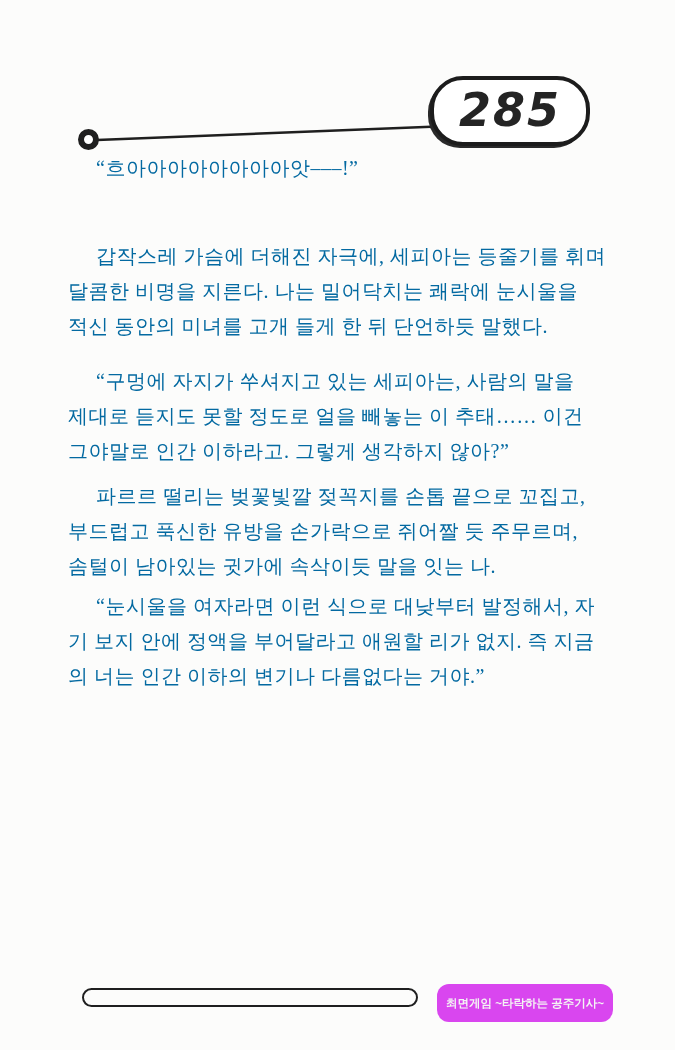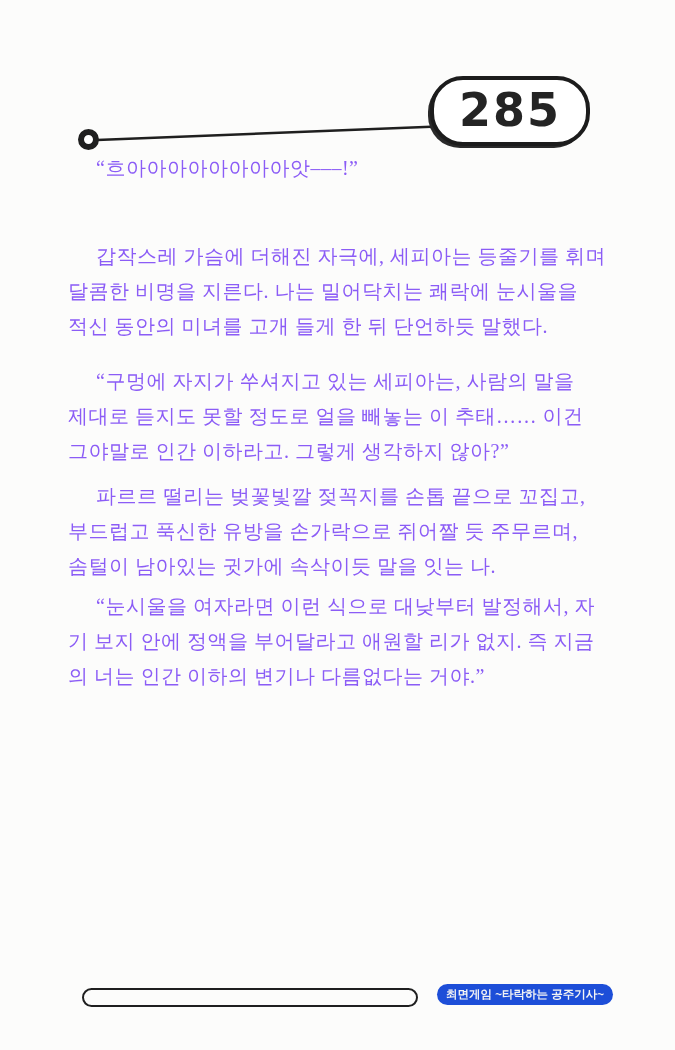--- a/index.html
+++ b/index.html
@@ -35,61 +35,62 @@
     background: #fff;
     border: 4px solid #1c1c1c;
     border-radius: 33px;
     box-shadow: -3px 3px 0 -1px #2a2a2a;
     display: flex;
     align-items: center;
     justify-content: center;
   }
   .page-number {
     font-family: "DejaVu Sans", sans-serif;
+    font-style: italic;
     font-weight: 700;
     font-size: 46px;
     letter-spacing: 2px;
     color: #242424;
     transform: translateY(-1px);
   }
 
   
   .text-block {
     position: absolute;
     left: 68px; top: 151px;
     width: 560px;
   }
   .para {
     margin: 0;
     font-size: 20px;
     line-height: 35px;
     white-space: pre-line;
     text-indent: 28px;
     letter-spacing: 0.5px;
-    color: #8b5cf6;
+    color: #0369a1;
   }
   .gap-53 { margin-bottom: 53px; }
   .gap-40 { margin-bottom: 20px; }
   .gap-10 { margin-bottom: 10px; }
   .gap-5  { margin-bottom: 5px; }
 
   
   .footer-pill {
     position: absolute;
     left: 82px; top: 988px;
     width: 332px; height: 15px;
     border: 2px solid #1f1f1f;
     border-radius: 10px;
     background: transparent;
   }
   .footer-badge {
     position: absolute;
     left: 437px; top: 984px;
-    width: 176px; height: 21px;
-    background: #1d4ed8;
+    width: 176px; height: 38px;
+    background: #d946ef;
     border-radius: 12px;
     display: flex;
     align-items: center;
     justify-content: center;
   }
   .footer-badge-text {
     font-family: "Liberation Sans", "DejaVu Sans", sans-serif;
     font-weight: 700;
     font-size: 11.5px;
     color: #f4f4f4;

